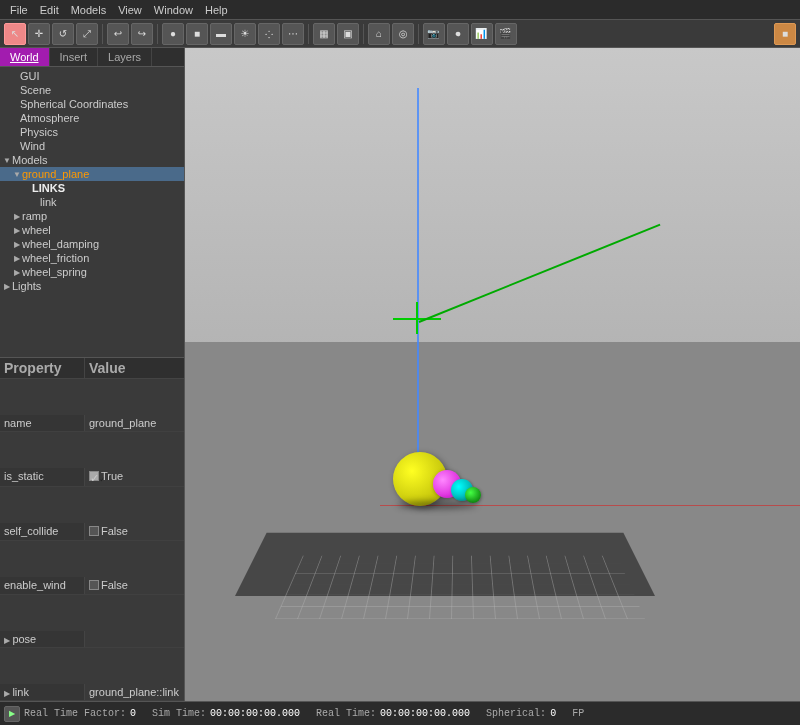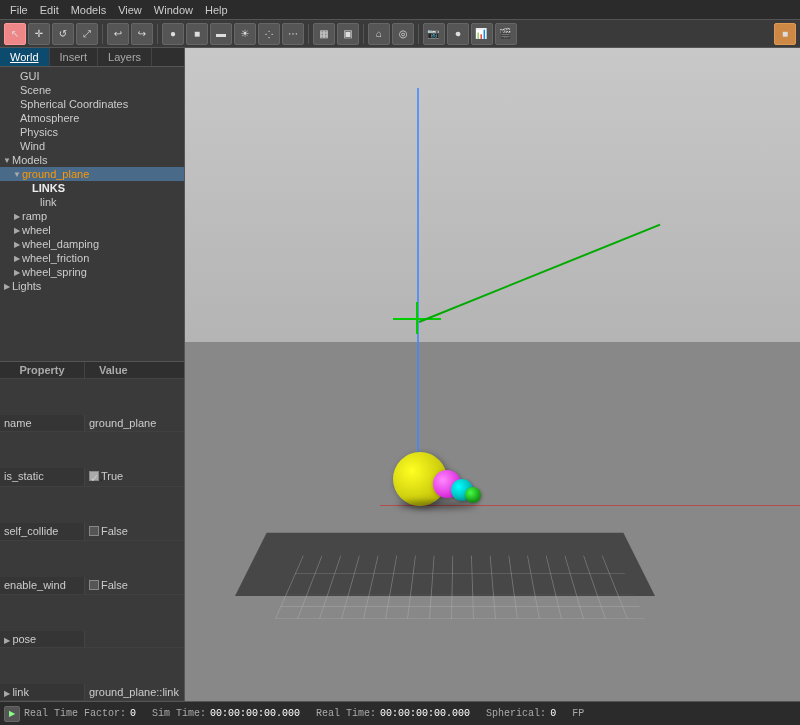--- a/index.html
+++ b/index.html
@@ -17,36 +17,36 @@
     
     
     #main { display: flex; height: calc(725px - 20px - 28px - 24px); }
     
     
     #sidebar { width: 185px; background: #3a3a3a; border-right: 1px solid #555; display: flex; flex-direction: column; overflow: hidden; }
     
     
     #tabs { display: flex; background: #2f2f2f; border-bottom: 1px solid #555; }
     .tab { padding: 3px 10px; cursor: pointer; font-size: 11px; color: #aaa; border-right: 1px solid #444; }
-    .tab.active { background: #0c4a6e; color: #fff; text-decoration: underline; }
+    .tab.active { background: #a21caf; color: #fff; text-decoration: underline; }
     
     
     #tree { flex: 1; overflow-y: auto; padding: 2px 0; }
     .tree-item { display: flex; align-items: center; padding: 1px 0; cursor: pointer; white-space: nowrap; }
     .tree-item.selected { background: #4a6a8a; }
     .tree-indent { display: inline-block; }
     .tree-arrow { display: inline-block; width: 10px; text-align: center; font-size: 8px; color: #aaa; }
     .tree-label { font-size: 11px; color: #ccc; }
     .tree-label.orange { color: #f90; }
     .tree-label.bold { font-weight: bold; color: #eee; }
     
     
     #propanel { background: #3a3a3a; border-top: 1px solid #555; }
     .prop-header { display: flex; background: #2f2f2f; border-bottom: 1px solid #444; }
-    .prop-col { padding: 2px 14px; font-size: 11px; color: #aaa; font-weight: bold; text-align: center; }
+    .prop-col { padding: 2px 4px; font-size: 14px; color: #aaa; font-weight: bold; }
     .prop-col:first-child { width: 85px; border-right: 1px solid #444; }
     .prop-row { display: flex; border-bottom: 1px solid #404040; }
     .prop-cell { padding: 2px 4px; font-size: 11px; color: #ccc; margin-top: 36px; }
     .prop-cell:first-child { width: 85px; border-right: 1px solid #444; background: #353535; }
     .prop-row.expandable .prop-cell:first-child::before { content: '▶ '; font-size: 8px; color: #aaa; }
     .checkbox-val { display: inline-flex; align-items: center; gap: 2px; }
     .chk { width: 10px; height: 10px; border: 1px solid #888; display: inline-block; background: #555; }
     .chk.checked { background: #aaa; }
     .chk.checked::after { content: '✓'; font-size: 8px; color: #222; line-height: 1; }
     

